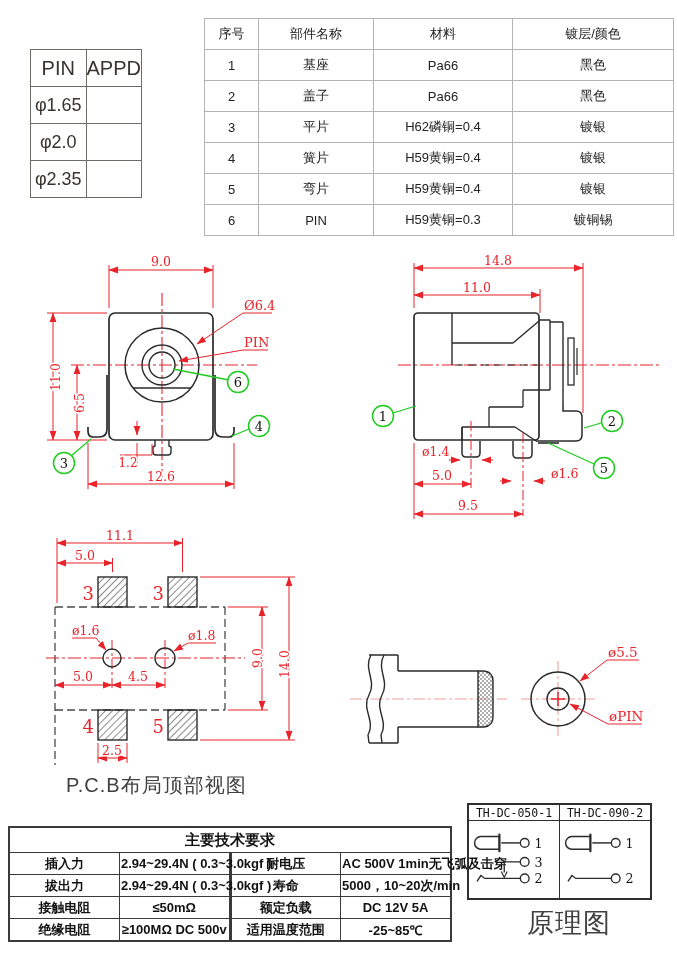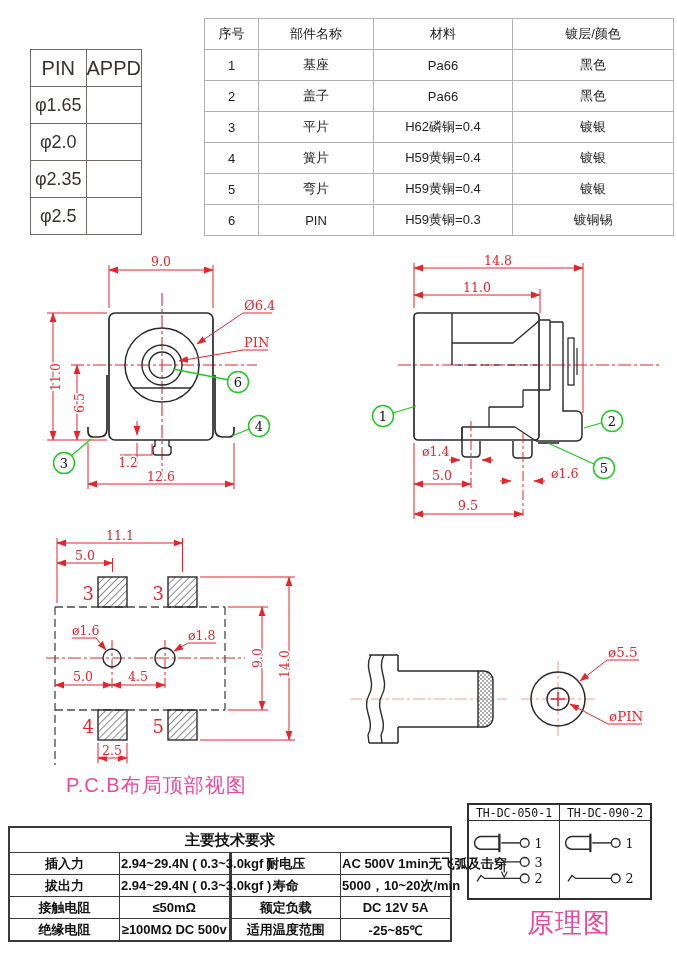--- a/index.html
+++ b/index.html
@@ -28,21 +28,21 @@
   .tech-table .c2{width:87px;border-left:3px solid #3a3a3a;text-align:center;} .tech-table .c3{width:150px;}
   
   .schem{width:185px;height:97px;border:2px solid #2f2f2f;display:flex;flex-direction:column;box-sizing:border-box;}
   .schem-hdr{display:flex;height:21px;border-bottom:1.5px solid #2f2f2f;}
   .schem-hdr > div{flex:1;display:flex;align-items:center;justify-content:center;
       font-family:"DejaVu Sans Mono",monospace;font-size:11.5px;color:#111;letter-spacing:0px;}
   .schem-hdr > div:first-child{border-right:1.5px solid #2f2f2f;}
   .schem-body{display:flex;flex:1;}
   .schem-body > div{flex:1;}
   .schem-body > div:first-child{border-right:1.5px solid #2f2f2f;}
-  .caption{color:#ec4899;font-size:20px;letter-spacing:1px;white-space:nowrap;}
+  .caption{color:#404040;font-size:20px;letter-spacing:1px;white-space:nowrap;}
   .dimtxt{font-family:"DejaVu Serif",serif;paint-order:stroke;stroke:#ffffff;stroke-width:3px;}
   svg text{user-select:none;}
 </style>
 </head>
 <body>
 
 <div class="canvas">
 
   <table class="pin-table abs" style="left:30px;top:49px;">
     <tbody>
@@ -53,24 +53,20 @@
     <tr>
           <td class="val">φ1.65</td>
           <td></td>
         </tr>
     <tr>
           <td class="val">φ2.0</td>
           <td></td>
         </tr>
     <tr>
           <td class="val">φ2.35</td>
-          <td></td>
-        </tr>
-    <tr>
-          <td class="val">φ2.5</td>
           <td></td>
         </tr>
   </tbody>
     </table>
 
   <table class="parts-table abs" style="left:204px;top:18px;">
     <tbody>
         <tr>
       <td class="c0">序号</td>
       <td class="c1">部件名称</td>

